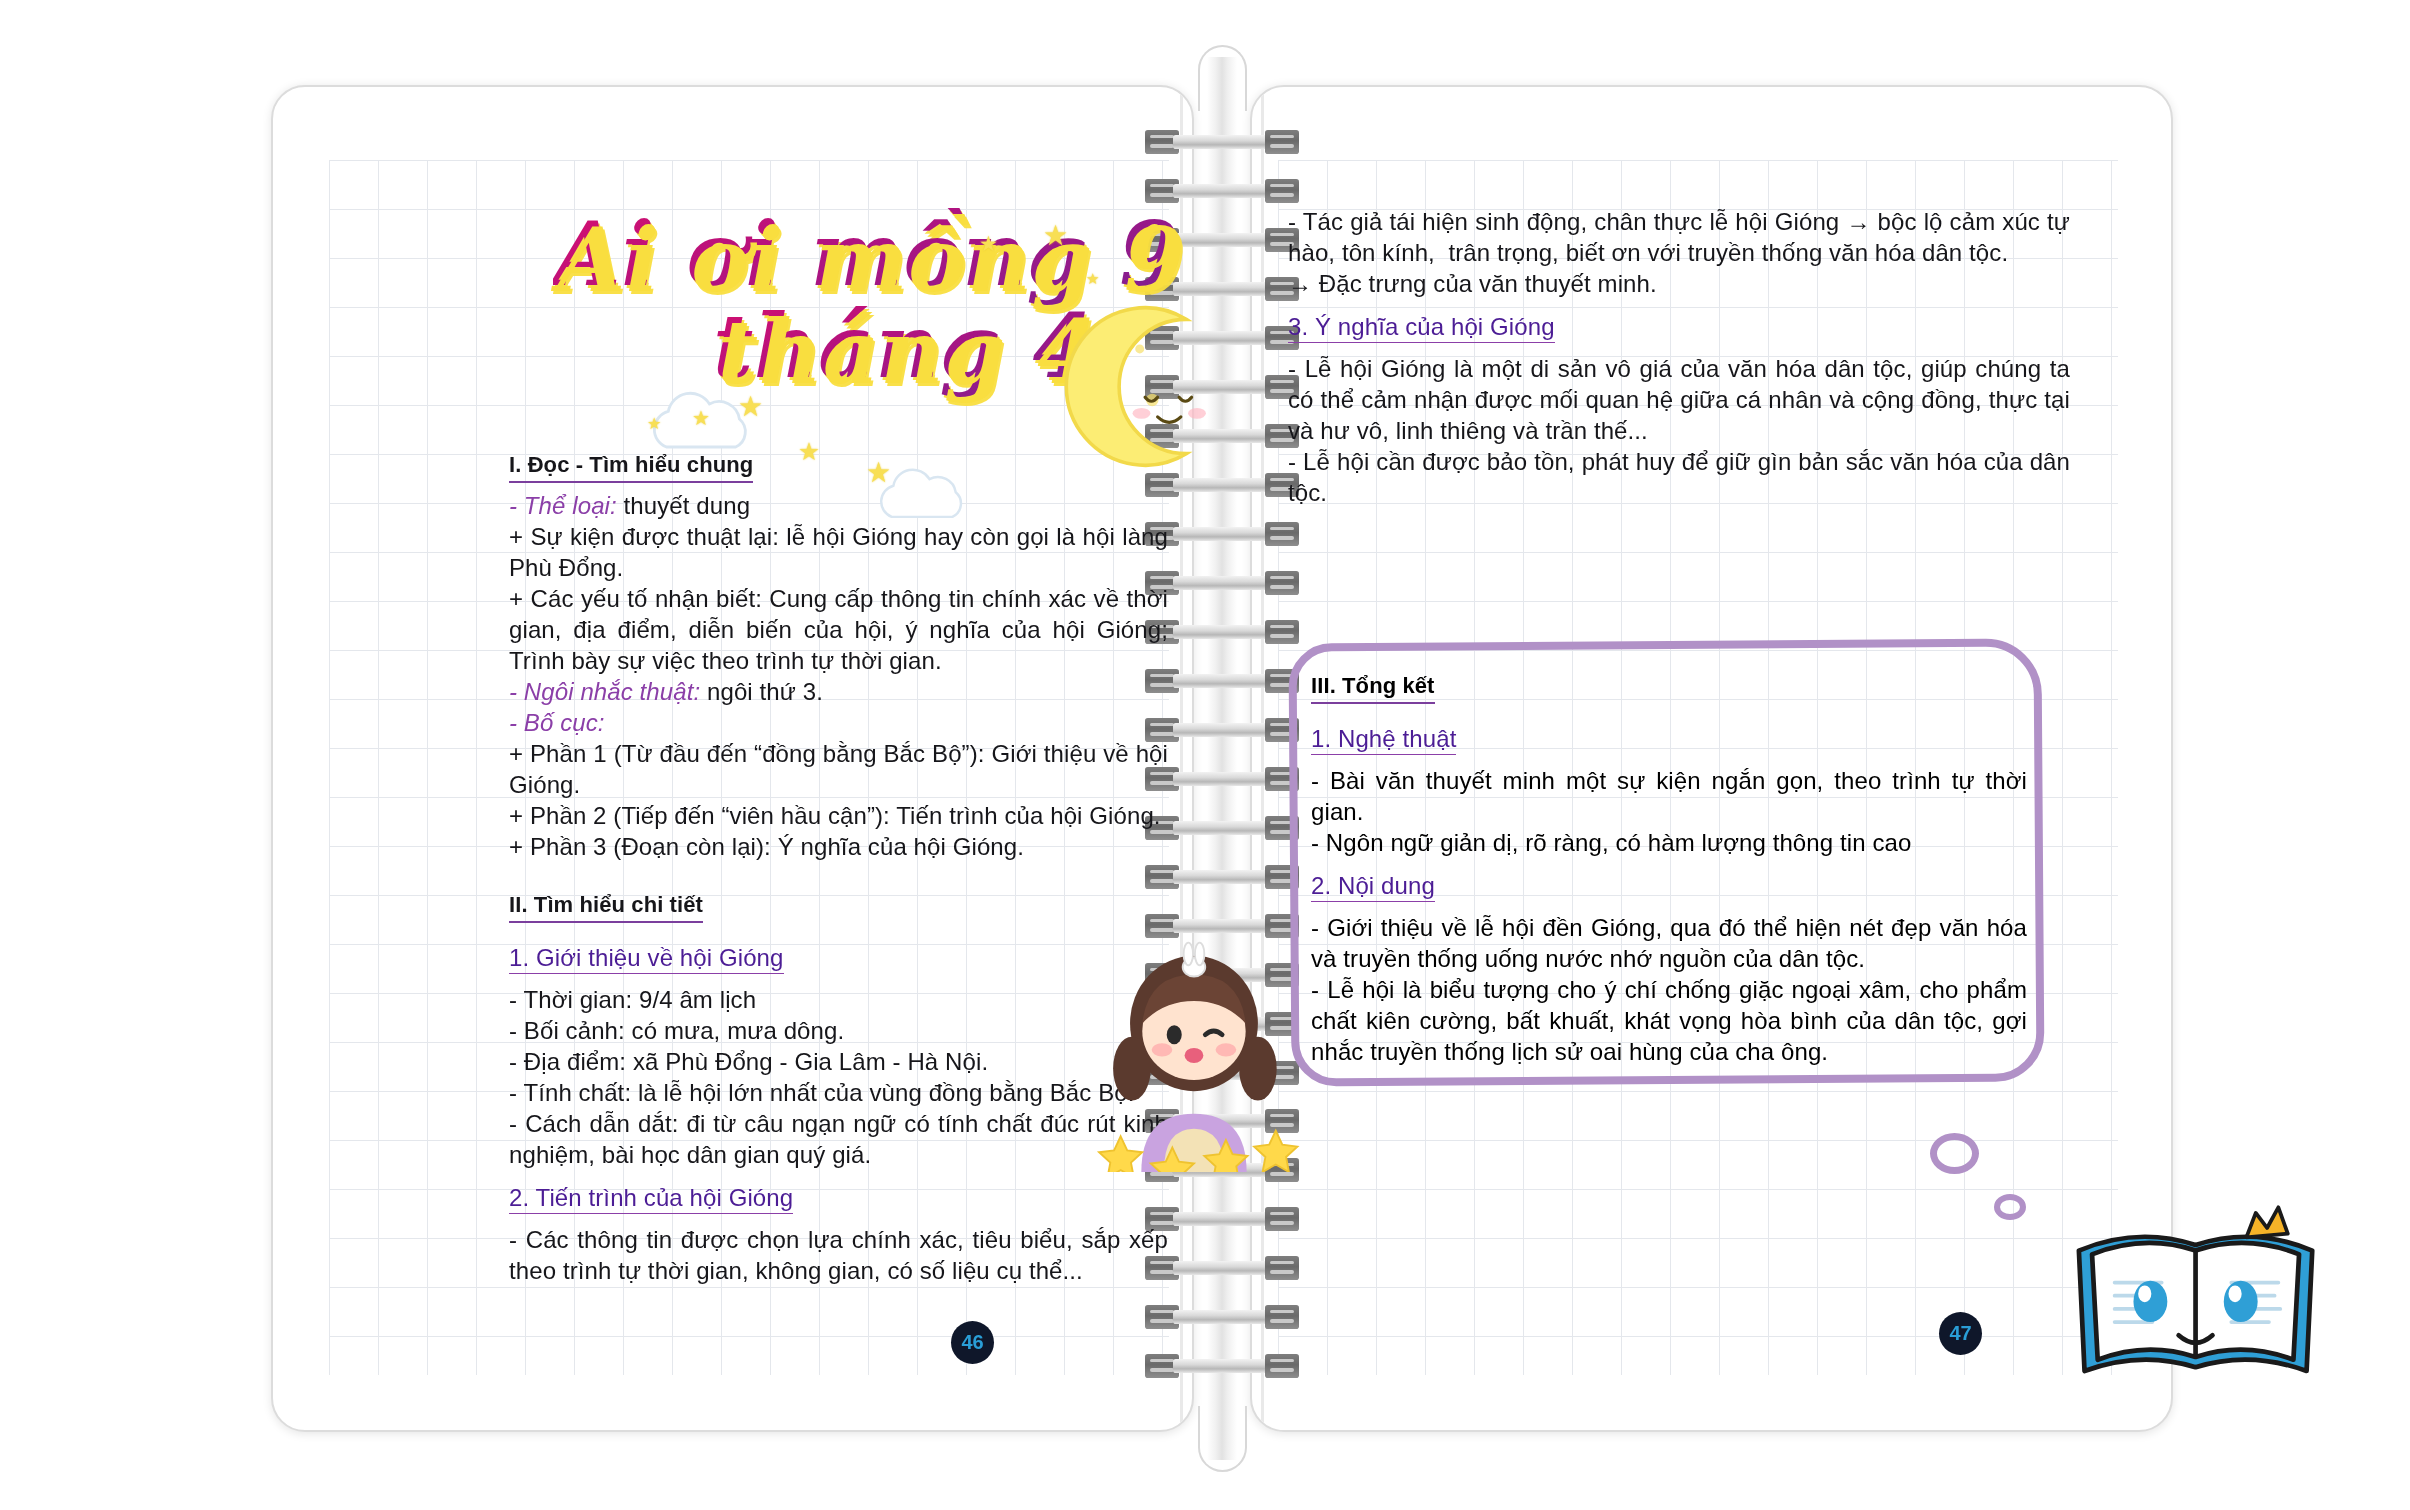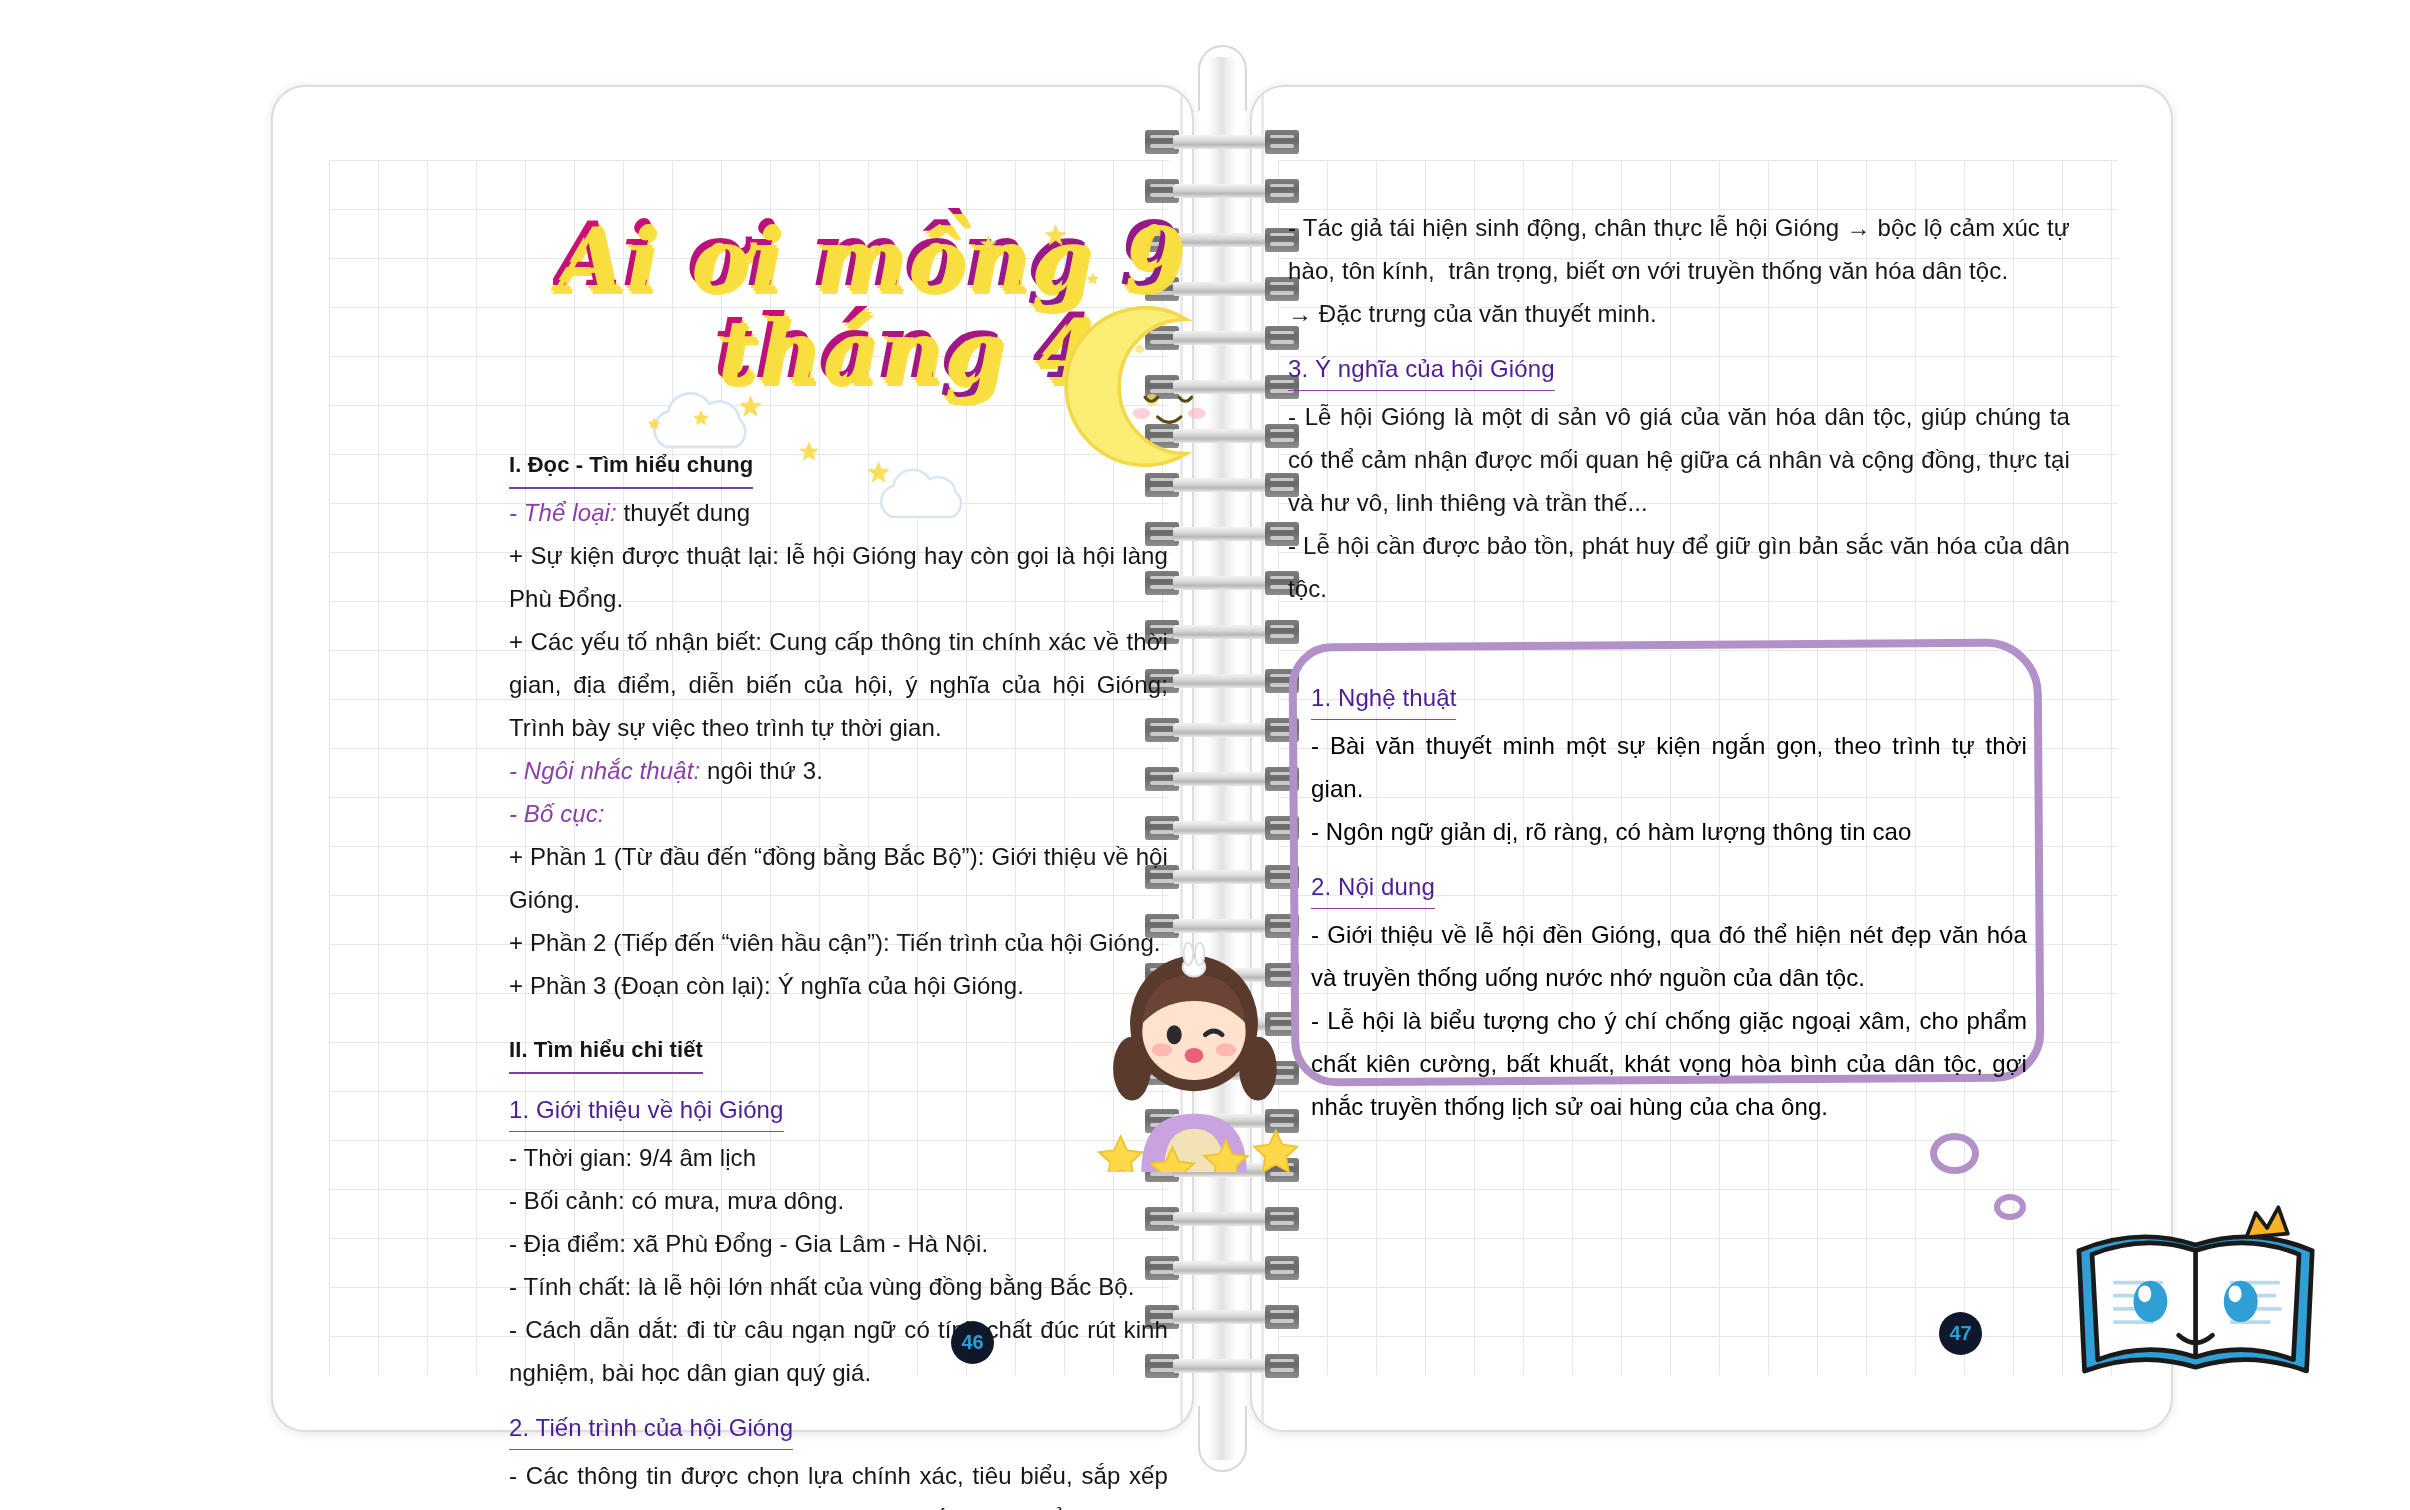--- a/index.html
+++ b/index.html
@@ -159,21 +159,21 @@
   .body-text {
     position: absolute;
     font-family: "Liberation Sans", sans-serif;
     color: #16161a;
   }
   .body-text.left-body  { left: 238px; top: 358px; width: 659px; }
   .body-text.right-body { left: 1017px; top: 121px; width: 782px; }
 
   .ln {
     font-size: 24px;
-    line-height: 43px;
+    line-height: 31px;
     letter-spacing: 0.1px;
     white-space: pre-wrap;
   }
   .ln.h {
     font-weight: 700;
     font-size: 22px;
     display: inline-block;
     border-bottom: 2.4px solid #7b3f9d;
     padding-bottom: 0.9px;
     margin-bottom: 1.9px;
@@ -606,20 +606,21 @@
           <div class="ln just">→ Đặc trưng của văn thuyết minh.</div>
           <div class="hwrap"><span class="ln sub ul">3. Ý nghĩa của hội Gióng</span></div>
           <div class="ln just">- Lễ hội Gióng là một di sản vô giá của văn hóa dân tộc, giúp chúng ta có thể cảm nhận được mối quan hệ giữa cá nhân và cộng đồng, thực tại và hư vô, linh thiêng và trần thế...</div>
           <div class="ln just">- Lễ hội cần được bảo tồn, phát huy để giữ gìn bản sắc văn hóa của dân tộc.</div>
         </div>
     </div>
 
     <div class="bubble"></div>
     <div class="bubble-inner">
       <div id="bubble-content">
+          <div class="hwrap"><span class="ln h">III. Tổng kết</span></div>
           <div class="hwrap"><span class="ln sub ul">1. Nghệ thuật</span></div>
           <div class="ln just">- Bài văn thuyết minh một sự kiện ngắn gọn, theo trình tự thời gian.</div>
           <div class="ln just">- Ngôn ngữ giản dị, rõ ràng, có hàm lượng thông tin cao</div>
           <div class="hwrap"><span class="ln sub ul">2. Nội dung</span></div>
           <div class="ln just">- Giới thiệu về lễ hội đền Gióng, qua đó thể hiện nét đẹp văn hóa và truyền thống uống nước nhớ nguồn của dân tộc.</div>
           <div class="ln just">- Lễ hội là biểu tượng cho ý chí chống giặc ngoại xâm, cho phẩm chất kiên cường, bất khuất, khát vọng hòa bình của dân tộc, gợi nhắc truyền thống lịch sử oai hùng của cha ông.</div>
         </div>
     </div>
     <div class="bubble-tail" style="left:1659px; top:1048px; width:49px; height:41px; background:transparent; border:7.5px solid #b191c7;"></div>
     <div class="bubble-tail" style="left:1723px; top:1109px; width:32px; height:26px; background:transparent; border:6.6px solid #b191c7;"></div>

